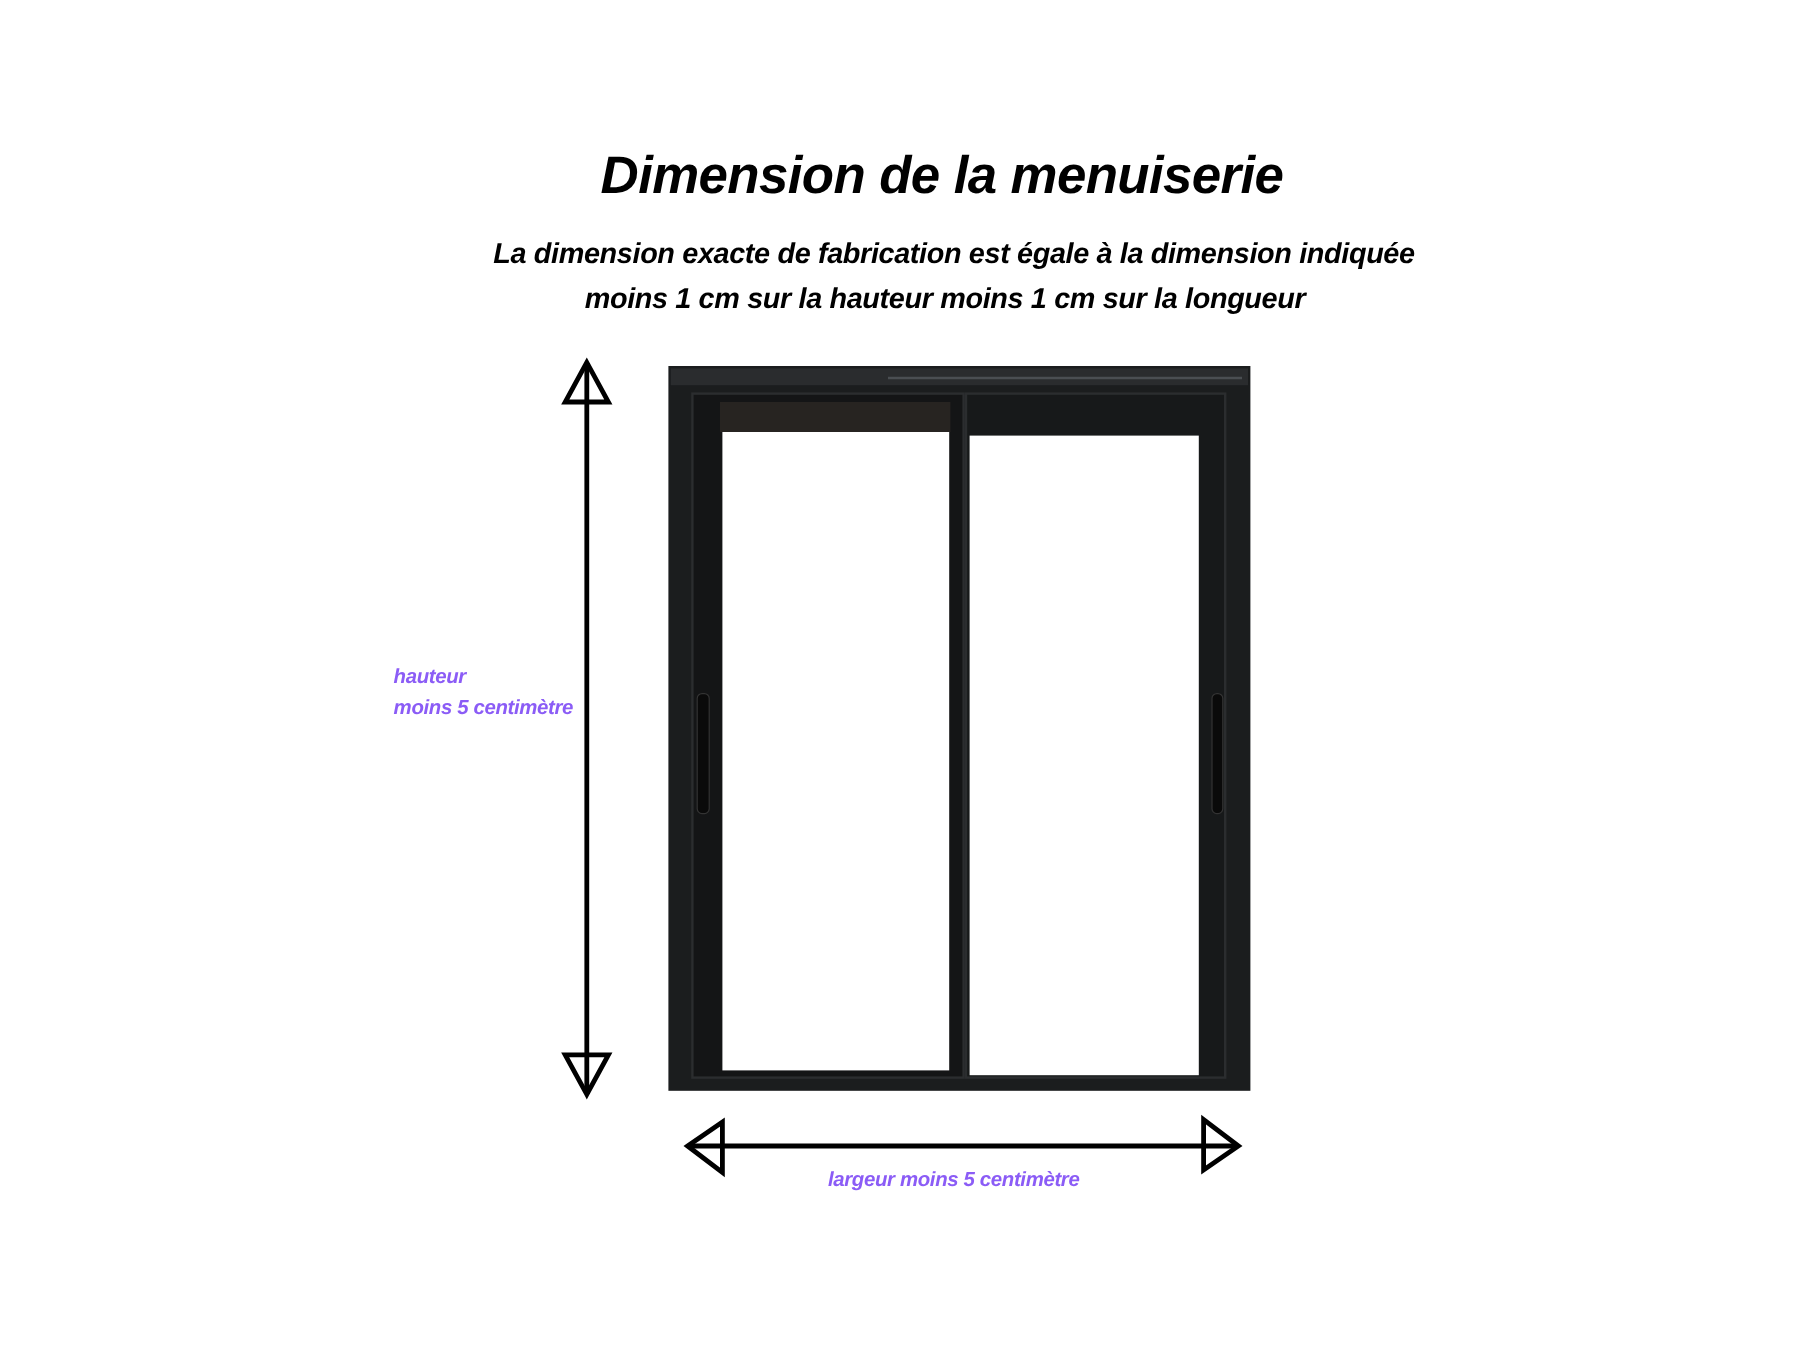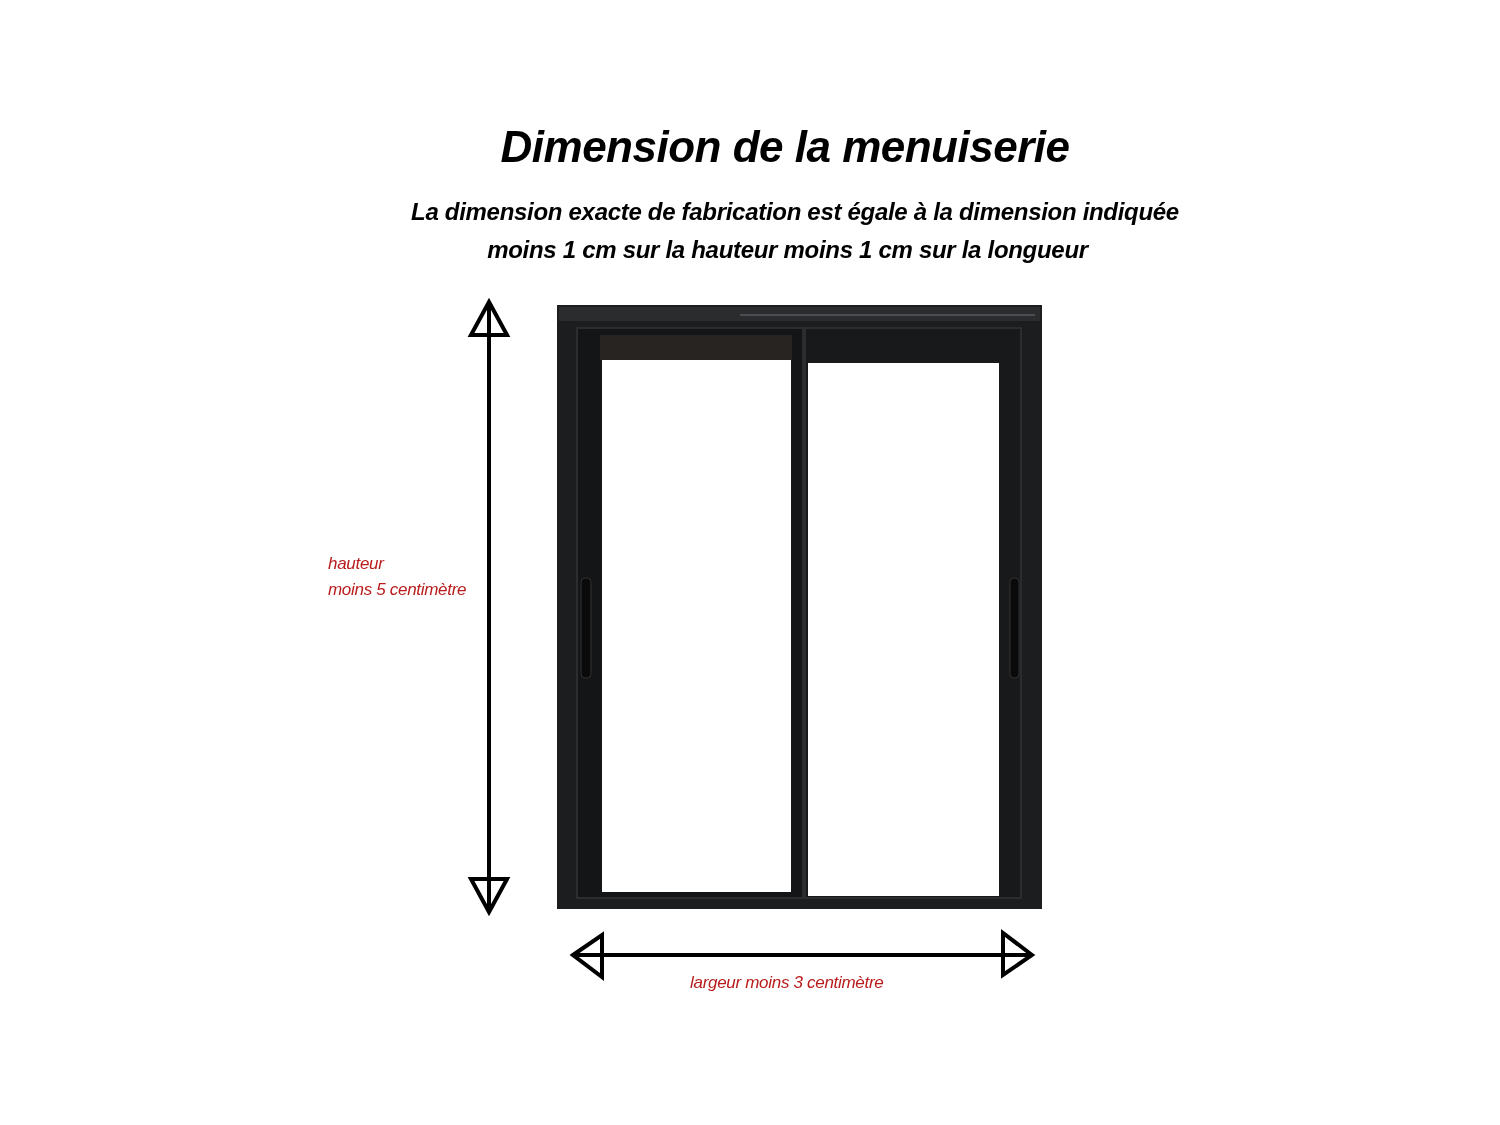--- a/index.html
+++ b/index.html
@@ -13,21 +13,21 @@
     text-align: center; font-size: 44px; font-weight: bold; font-style: italic;
     color: #000; letter-spacing: -0.5px;
   }
   .subtitle {
     position: absolute; text-align: center; font-size: 24px; font-weight: bold;
     font-style: italic; color: #000; letter-spacing: -0.3px;
   }
   .sub1 { left: 0; width: 1590px; top: 198px; }
   .sub2 { left: 0; width: 1575px; top: 236px; }
   .green {
-    position: absolute; color: #b91c1c; font-style: italic; font-weight: normal;
+    position: absolute; color: #8b5cf6; font-style: italic; font-weight: bold;
     font-size: 17px; letter-spacing: -0.3px;
   }
   .lbl-h1 { left: 328px; top: 554px; }
   .lbl-h2 { left: 328px; top: 580px; }
   .lbl-w { left: 690px; top: 973px; }
   svg { position: absolute; left: 0; top: 0; }
 </style>
 </head>
 <body>
 
@@ -60,13 +60,13 @@
 
   <g stroke="#000" stroke-width="4" fill="none">
     <line x1="574" y1="955" x2="1030" y2="955"></line>
     <polygon points="573,955 602,935 602,977"></polygon>
     <polygon points="1032,955 1003,933 1003,975"></polygon>
   </g>
 </svg>
 
 <div class="green lbl-h1">hauteur</div>
 <div class="green lbl-h2">moins 5 centimètre</div>
-<div class="green lbl-w">largeur moins 3 centimètre</div>
+<div class="green lbl-w">largeur moins 5 centimètre</div>
 
 </body></html>

